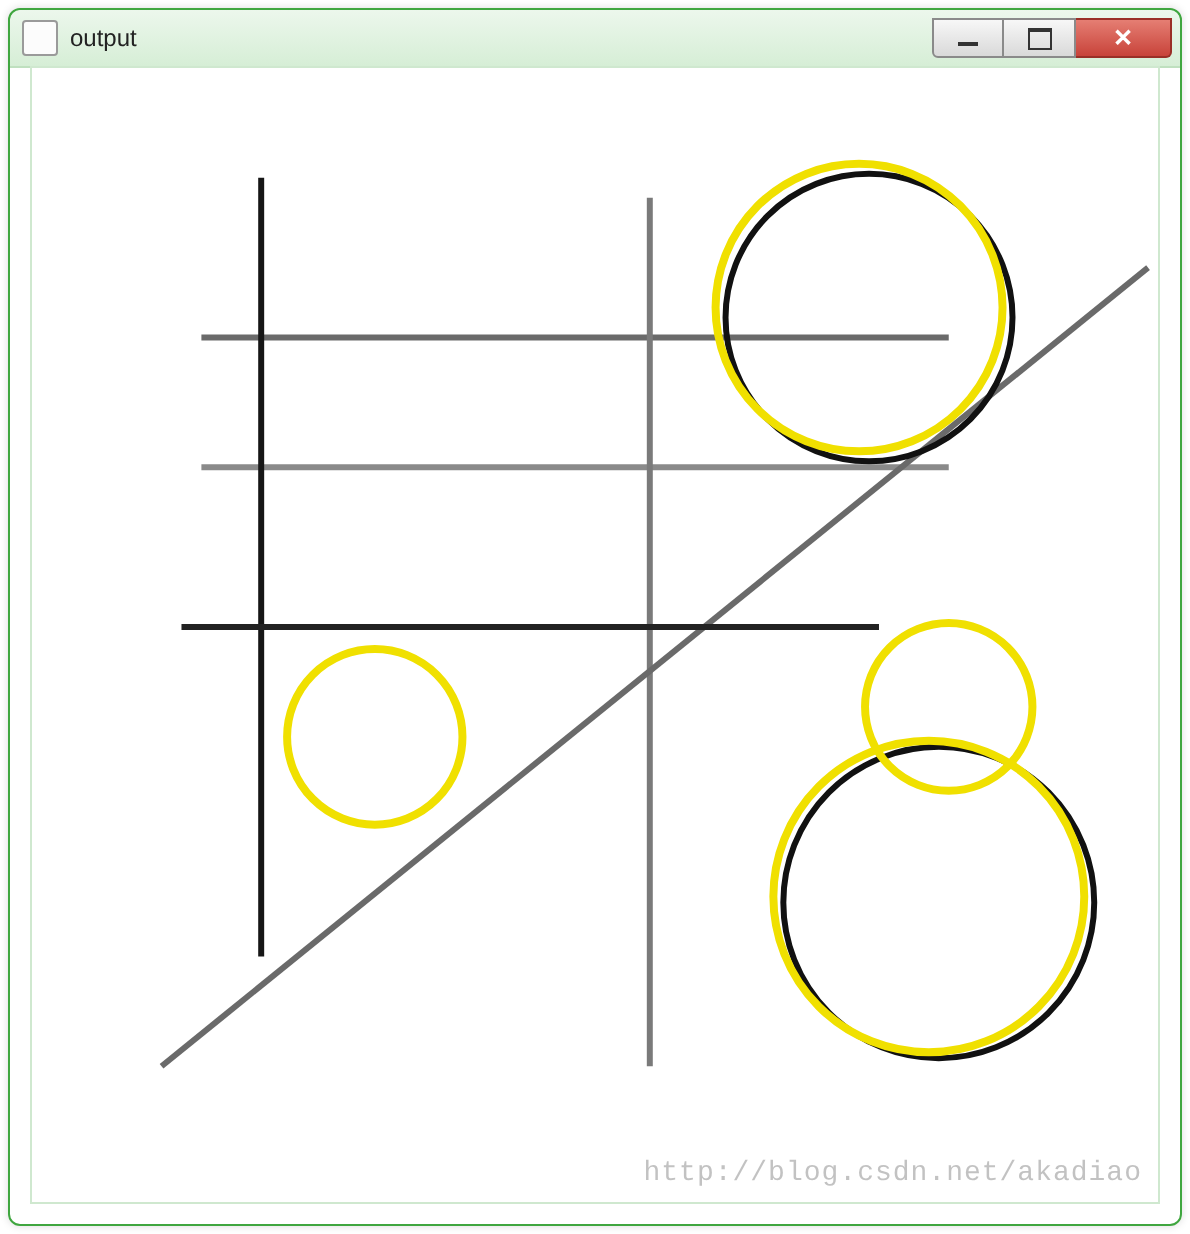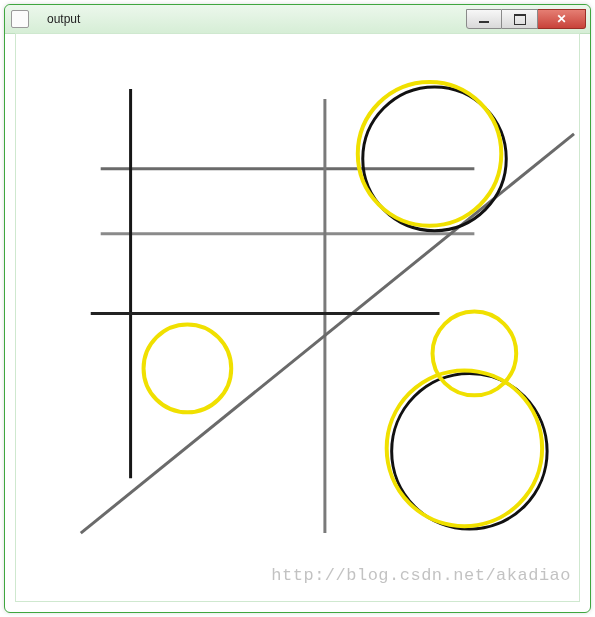--- a/index.html
+++ b/index.html
@@ -39,21 +39,20 @@
     background: #fcfcfc;
     border-radius: 2px;
     margin-right: 6px;
     flex: 0 0 auto;
   }
   .titlebar .title {
     font-size: 12px;
     color: #222;
     flex: 1 1 auto;
     user-select: none;
-    margin-left: 12px;
   }
   .titlebar .controls {
     display: flex;
     gap: 0;
   }
   .titlebar .btn {
     width: 36px;
     height: 20px;
     border: 1px solid #8a8a8a;
     border-left: none;
@@ -101,22 +100,22 @@
     overflow: hidden;
   }
   .client svg {
     display: block;
     width: 100%;
     height: 100%;
   }
   .watermark {
     position: absolute;
     right: 8px;
-    bottom: 16px;
-    font-size: 17px;
+    bottom: 6px;
+    font-size: 14px;
     color: rgba(120,120,120,0.45);
     font-family: "Courier New", monospace;
     letter-spacing: 0.5px;
     pointer-events: none;
   }
 </style>
 </head>
 <body>
 
 <div class="window">

